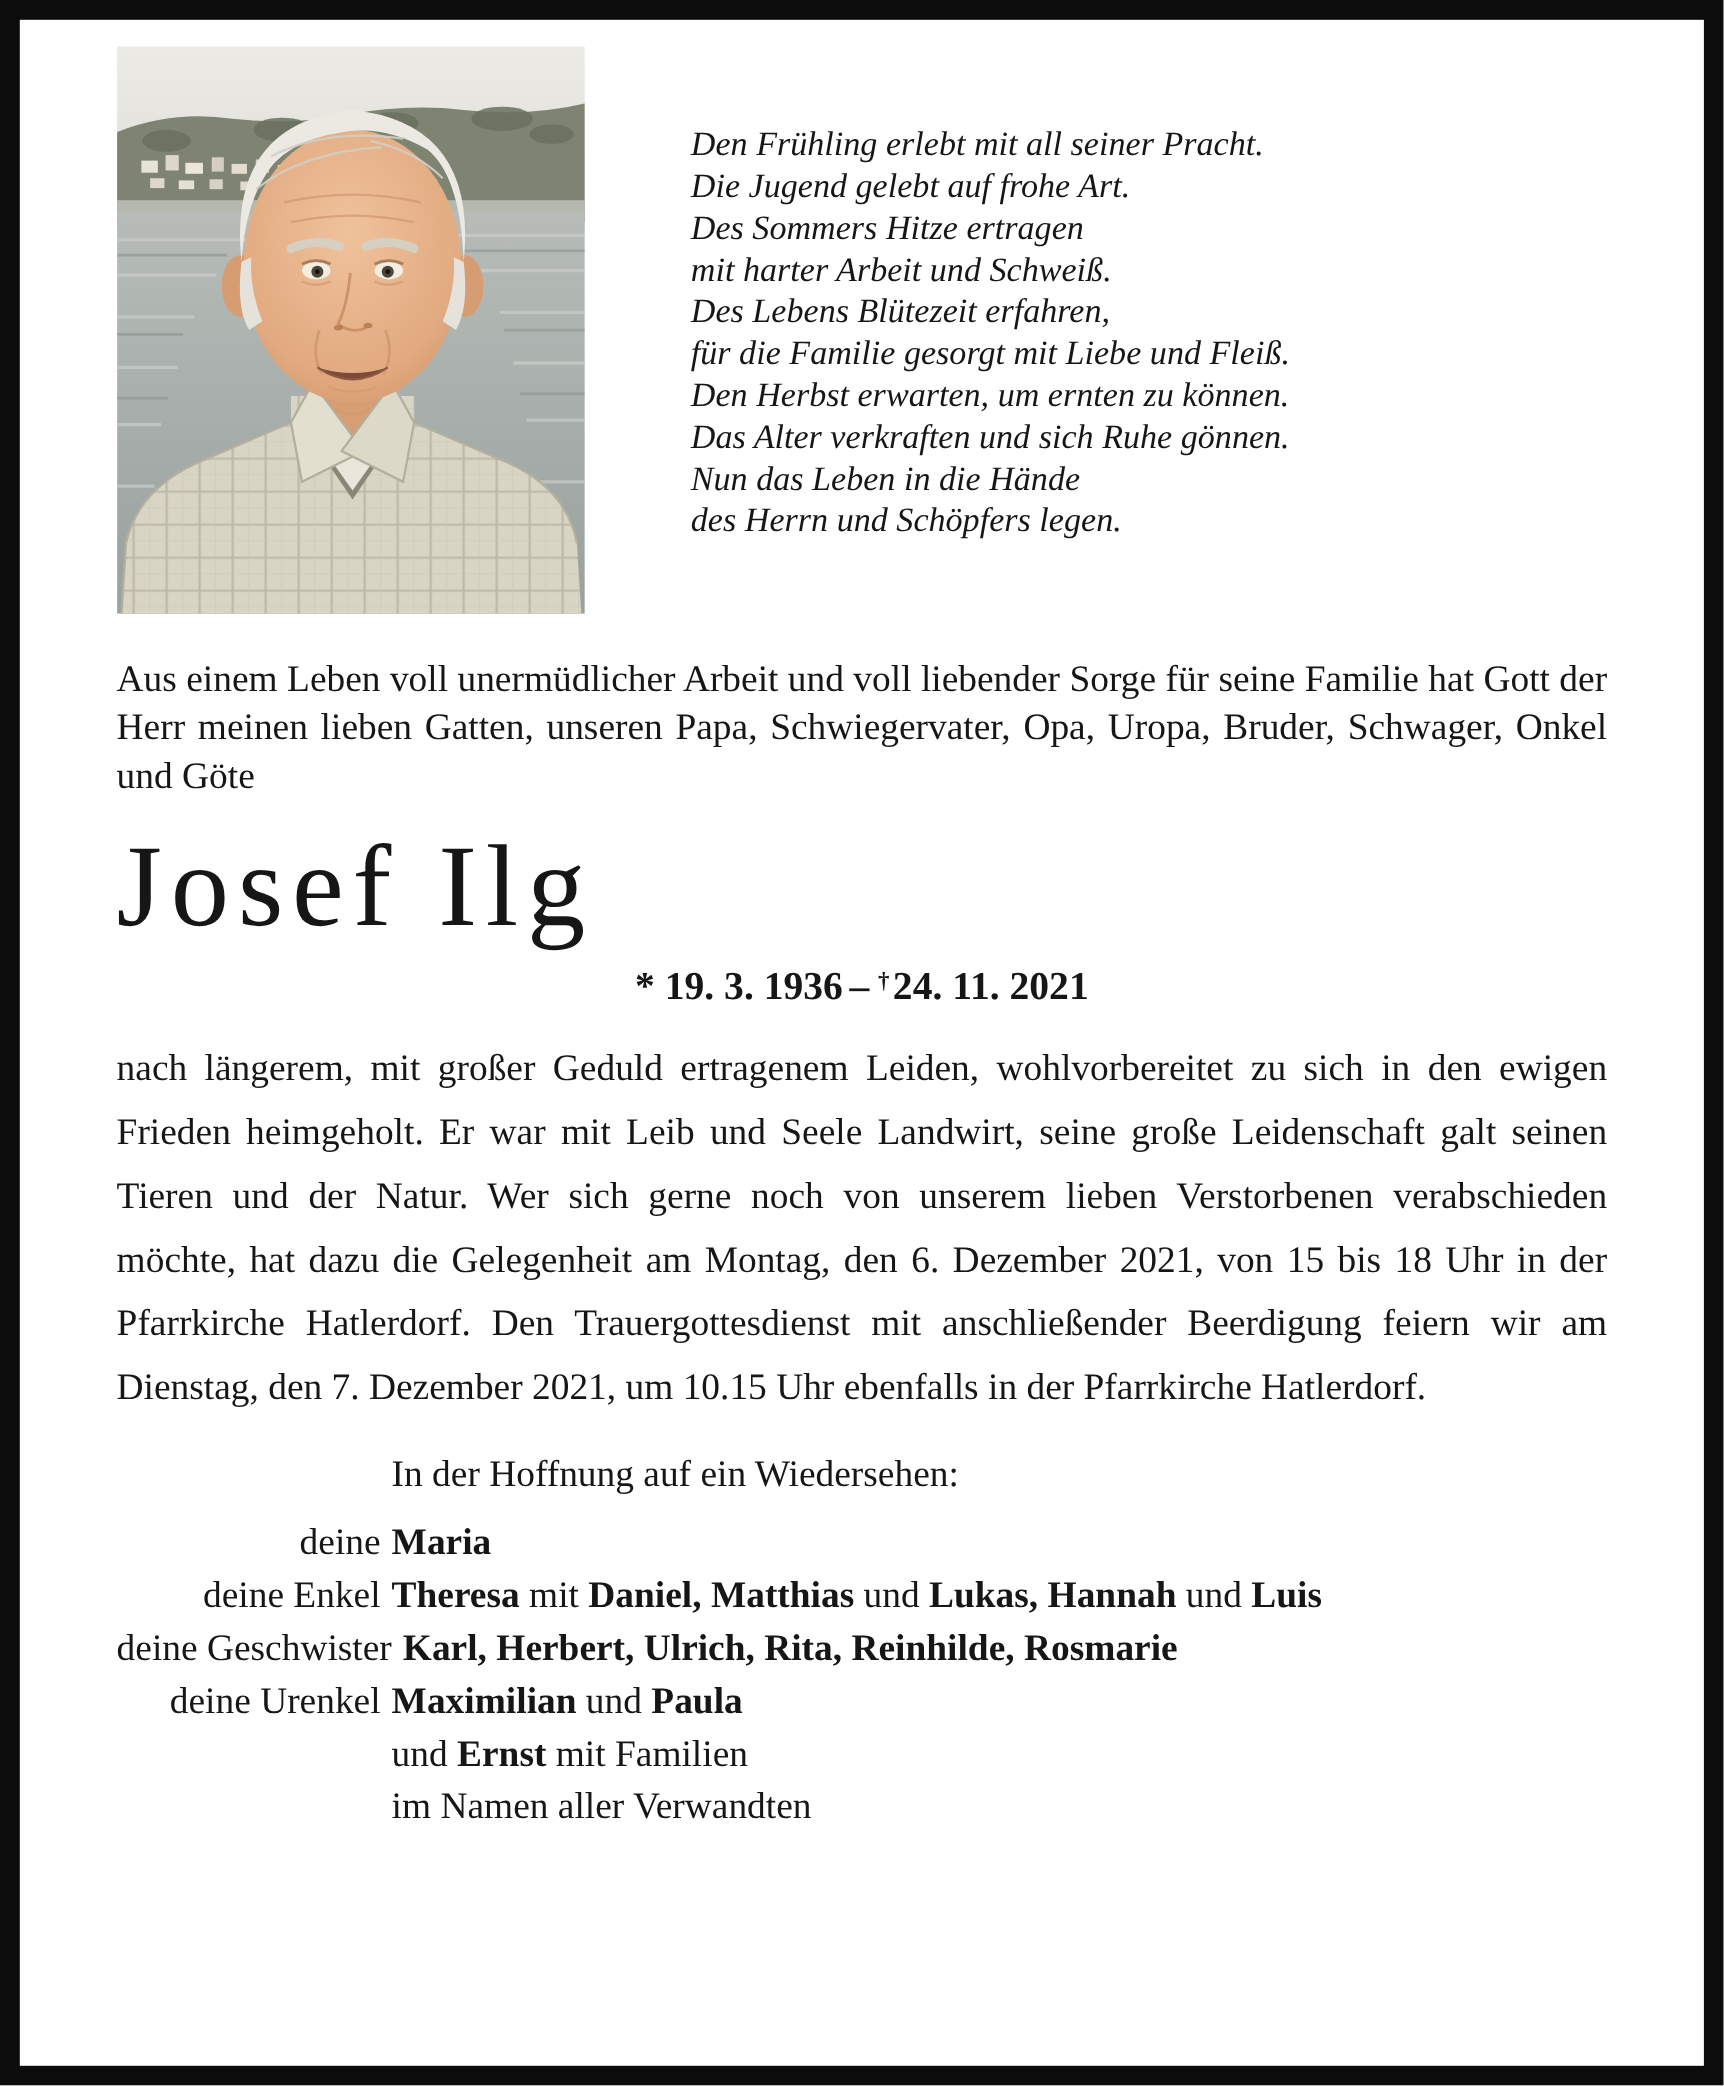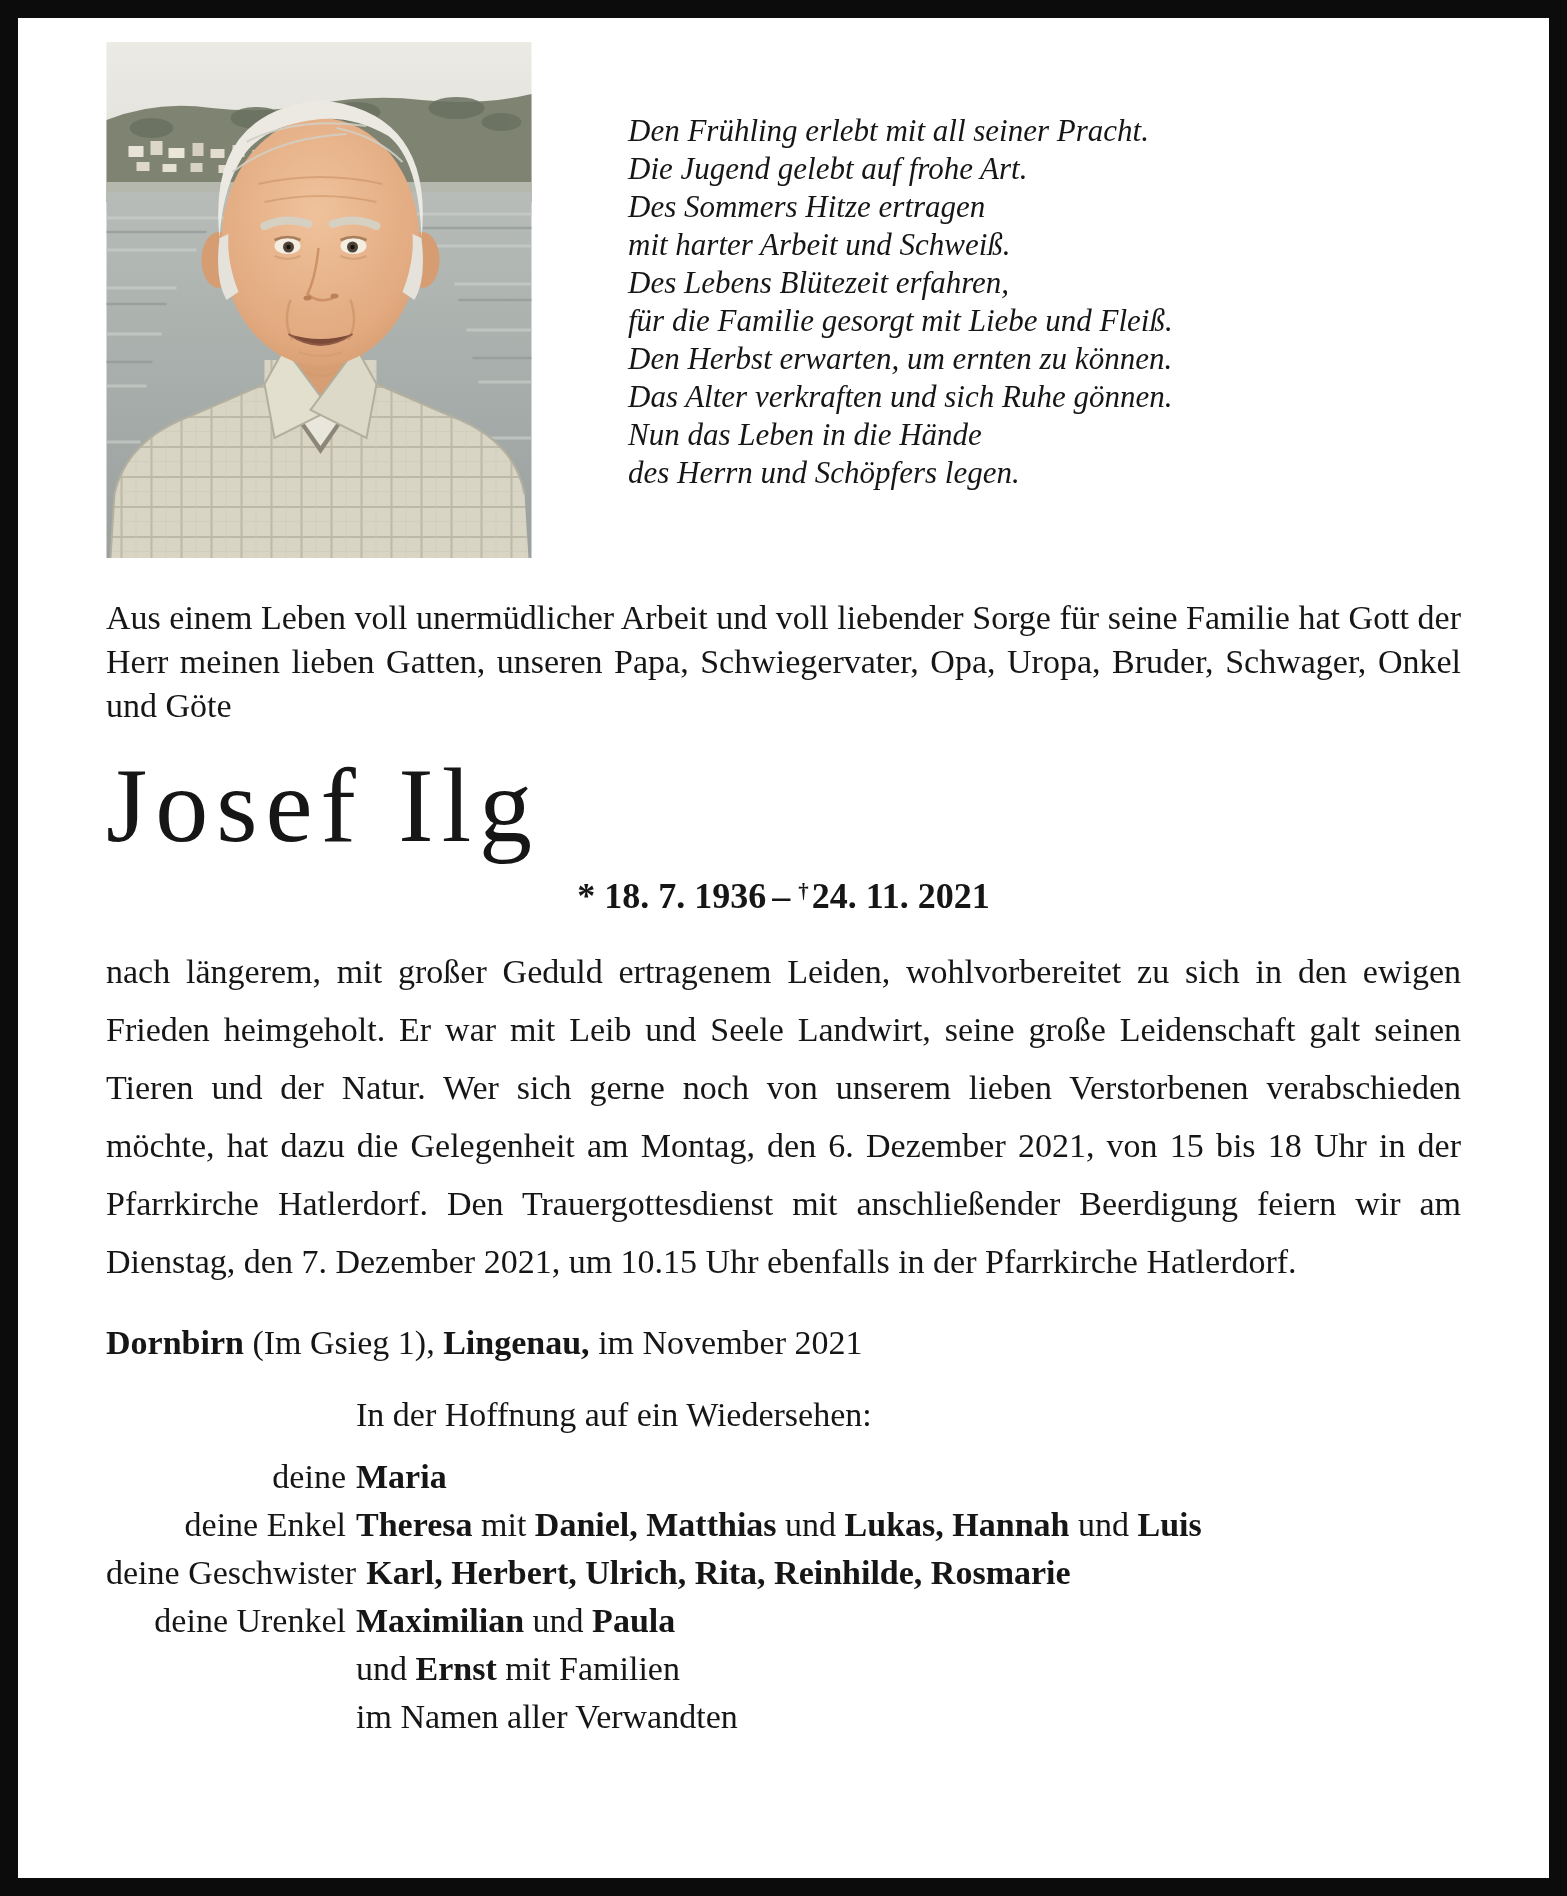--- a/index.html
+++ b/index.html
@@ -234,26 +234,25 @@
 des Herrn und Schöpfers legen.</div>
     </div>
 
   </div>
 
   <p class="intro">Aus einem Leben voll unermüdlicher Arbeit und voll liebender Sorge für seine Familie hat Gott der Herr meinen lieben Gatten, unseren Papa, Schwiegervater, Opa, Uropa, Bruder, Schwager, Onkel und Göte</p>
 
   <h1 class="name">Josef Ilg</h1>
 
   <div class="dates">
-    <span>* 18. 7. 1936</span><span class="sep">–</span><span class="dagger">†</span><span>24. 11. 2021</span>
+    <span>* 19. 3. 1936</span><span class="sep">–</span><span class="dagger">†</span><span>24. 11. 2021</span>
   </div>
 
   <p class="body-par">nach längerem, mit großer Geduld ertragenem Leiden, wohlvorbereitet zu sich in den ewigen Frieden heimgeholt. Er war mit Leib und Seele Landwirt, seine große Leidenschaft galt seinen Tieren und der Natur. Wer sich gerne noch von unserem lieben Verstorbenen verabschieden möchte, hat dazu die Gelegenheit am Montag, den 6. Dezember 2021, von 15 bis 18 Uhr in der Pfarrkirche Hatlerdorf. Den Trauergottesdienst mit anschließender Beerdigung feiern wir am Dienstag, den 7. Dezember 2021, um 10.15 Uhr ebenfalls in der Pfarrkirche Hatlerdorf.</p>
 
-  <p class="location"><span class="b">Dornbirn</span><span> (Im Gsieg 1), </span><span class="b">Lingenau,</span><span> im November 2021</span></p>
 
   <p class="hope">In der Hoffnung auf ein Wiedersehen:</p>
 
   <div class="family">
       <div class="fam-row">
         <span class="fam-label">deine</span>
         <span class="fam-names"><span class="b">Maria</span></span>
       </div>
       <div class="fam-row">
         <span class="fam-label">deine Enkel</span>

